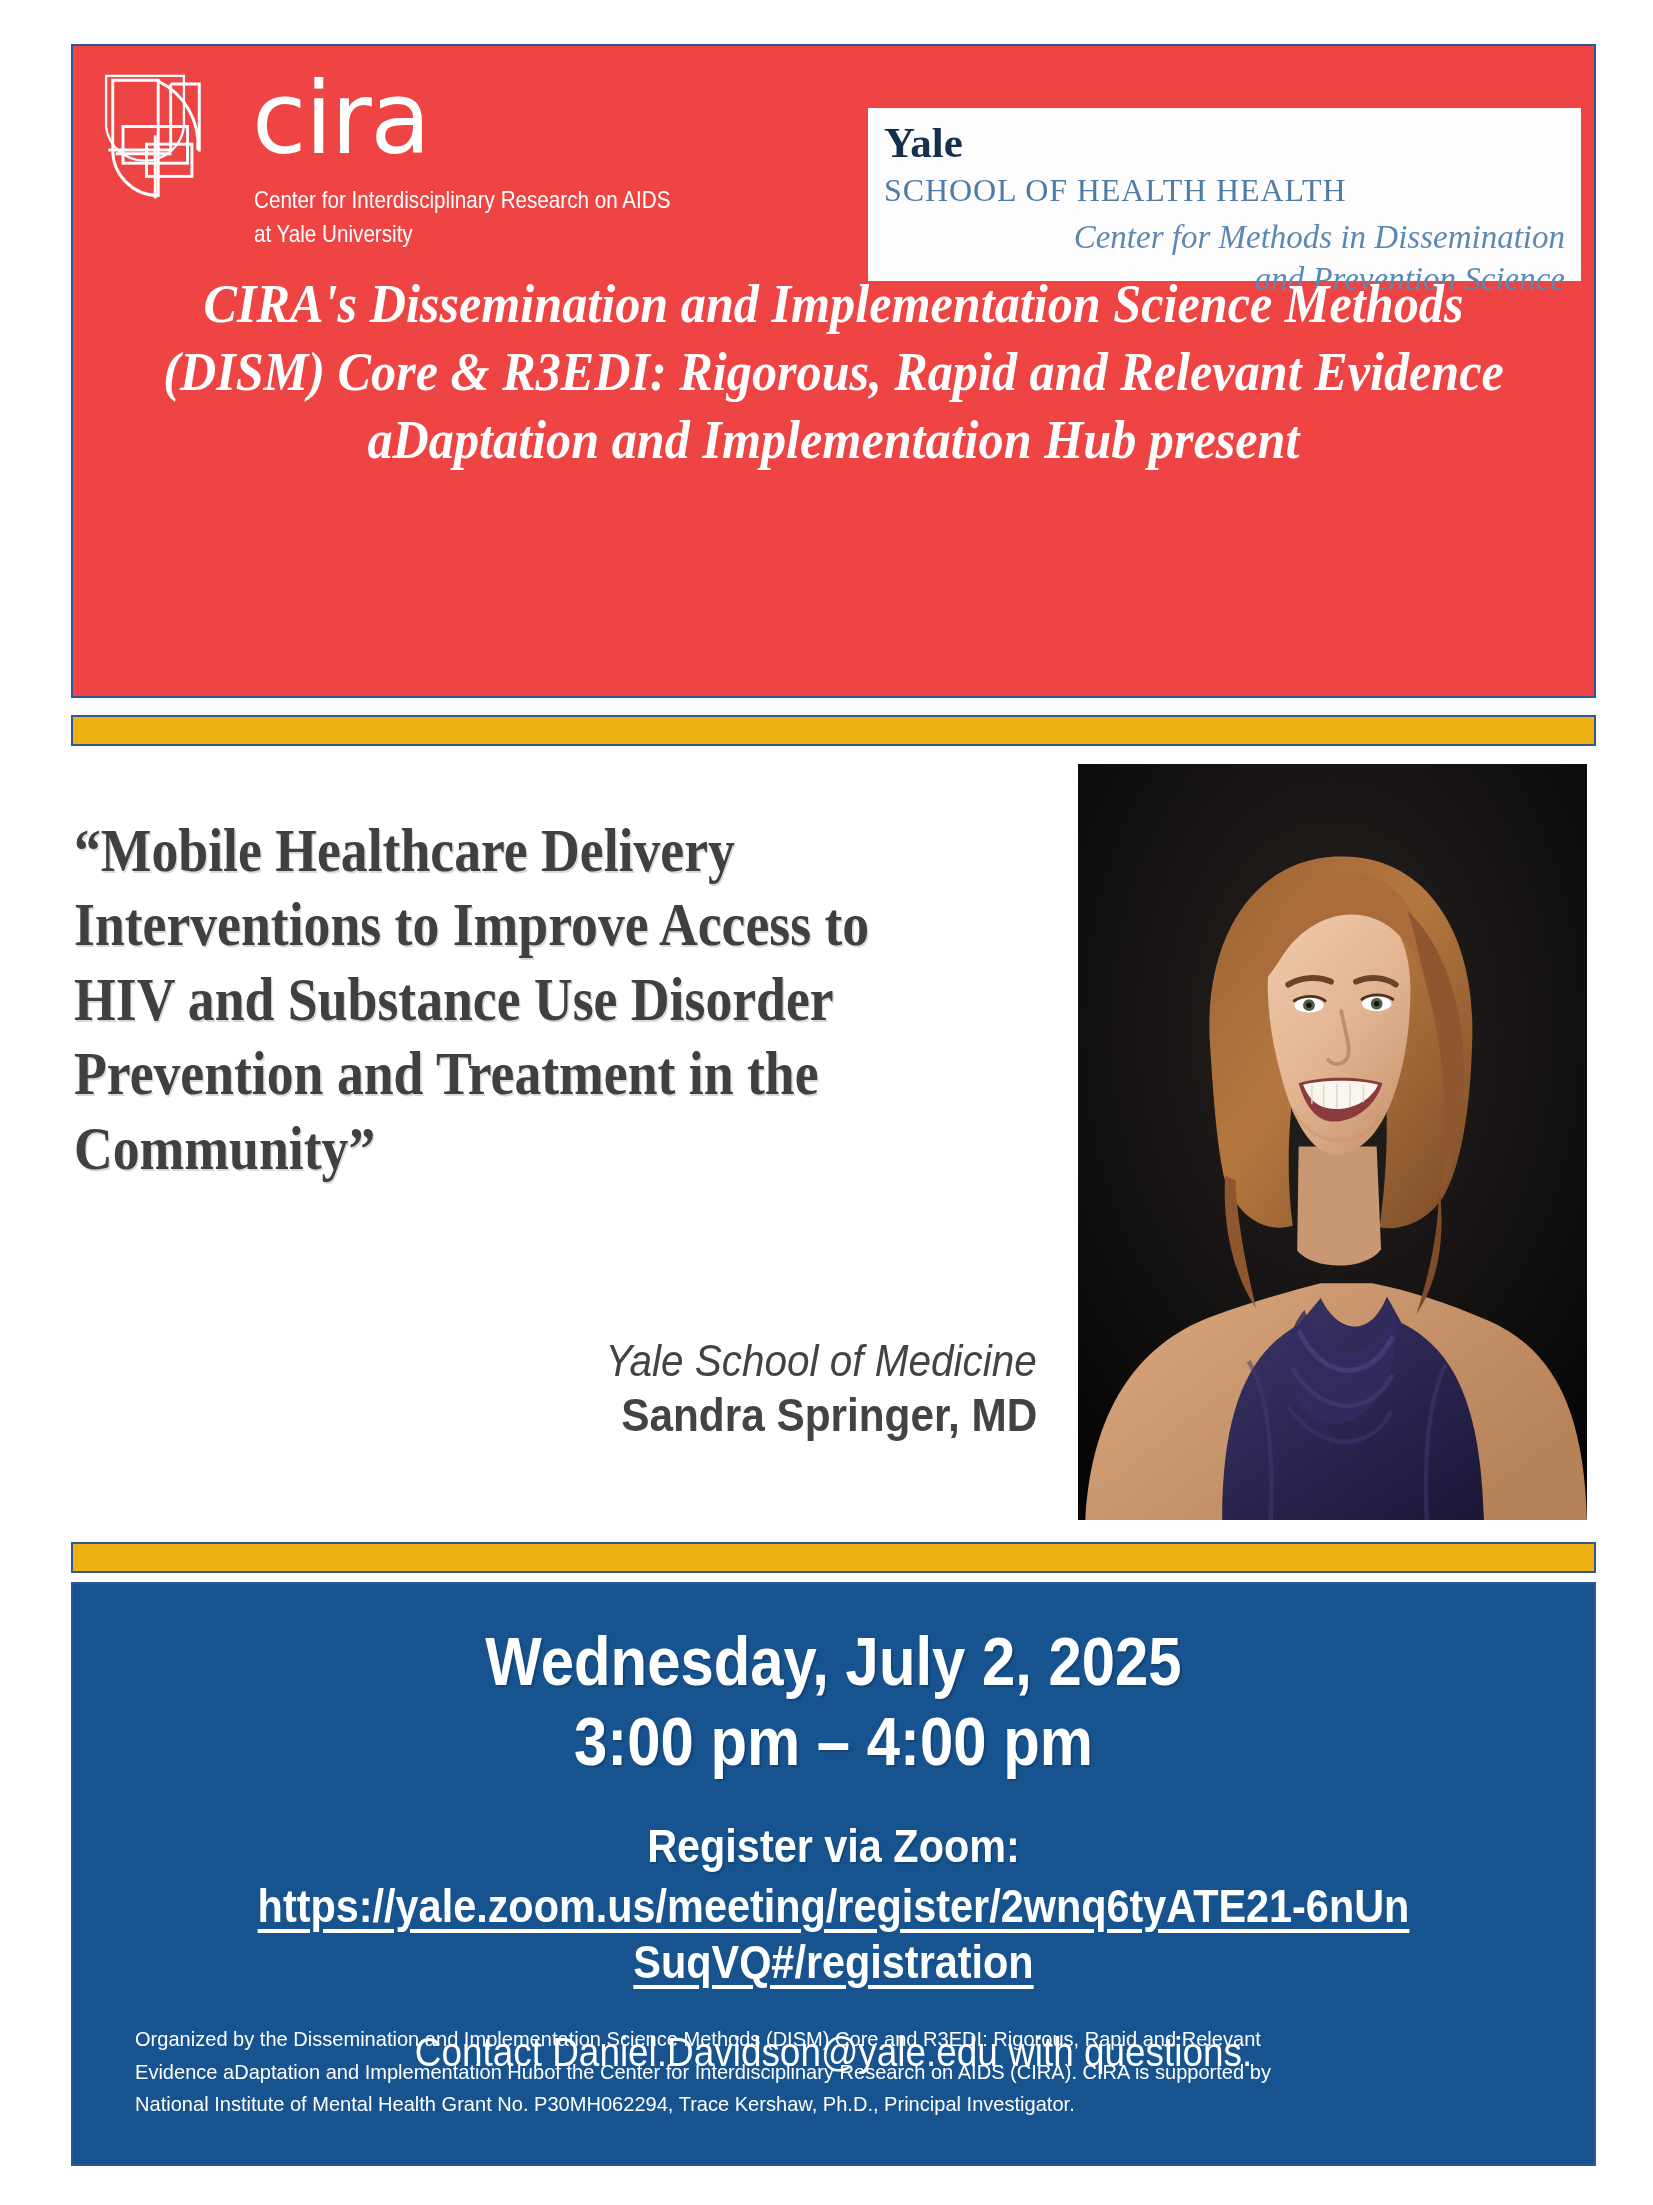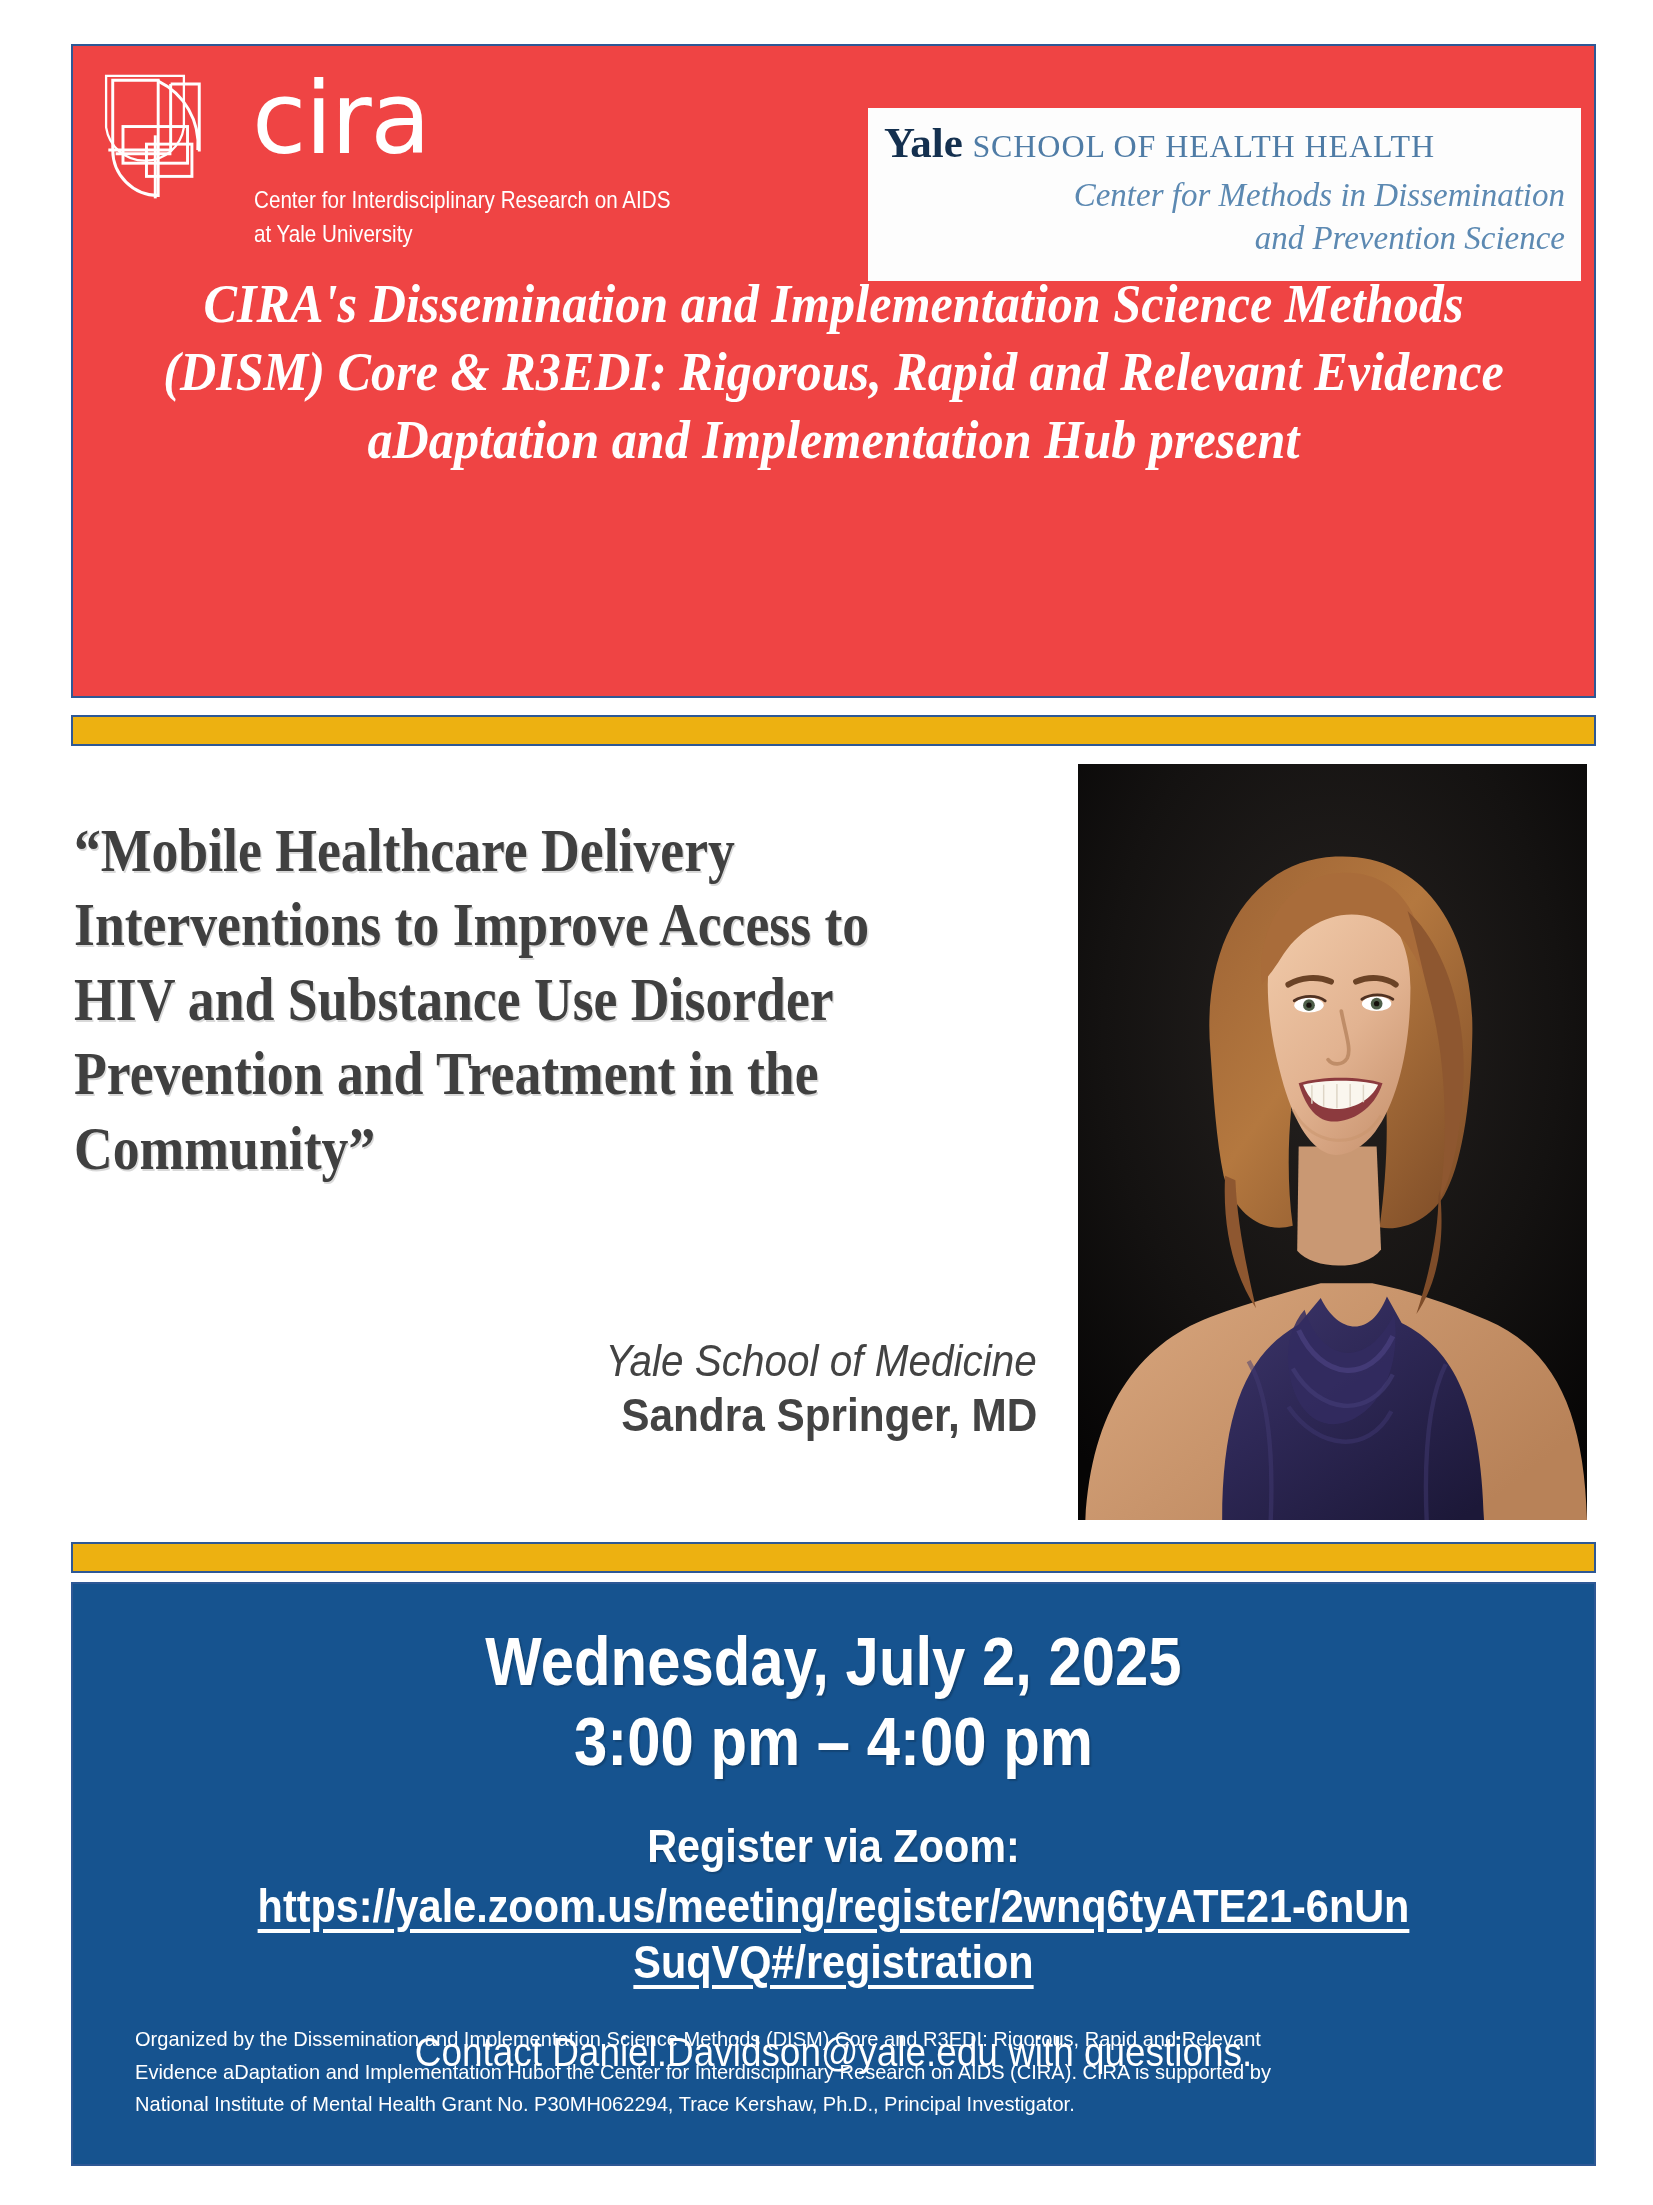--- a/index.html
+++ b/index.html
@@ -87,20 +87,21 @@
     width: 713px;
     height: 173px;
     background: #fdfdfd;
     box-sizing: border-box;
     padding: 13.2px 16px 7.4px 16px;
   }
   .yale-line1 {
     display: flex;
     align-items: baseline;
     gap: 9.6px;
+    flex-direction: column;
   }
   .yale-word {
     font-family: "Liberation Serif", serif;
     font-size: 43px;
     font-weight: 700;
     color: #14304f;
     line-height: 1;
   }
   .yale-sph {
     font-family: "Liberation Serif", serif;

